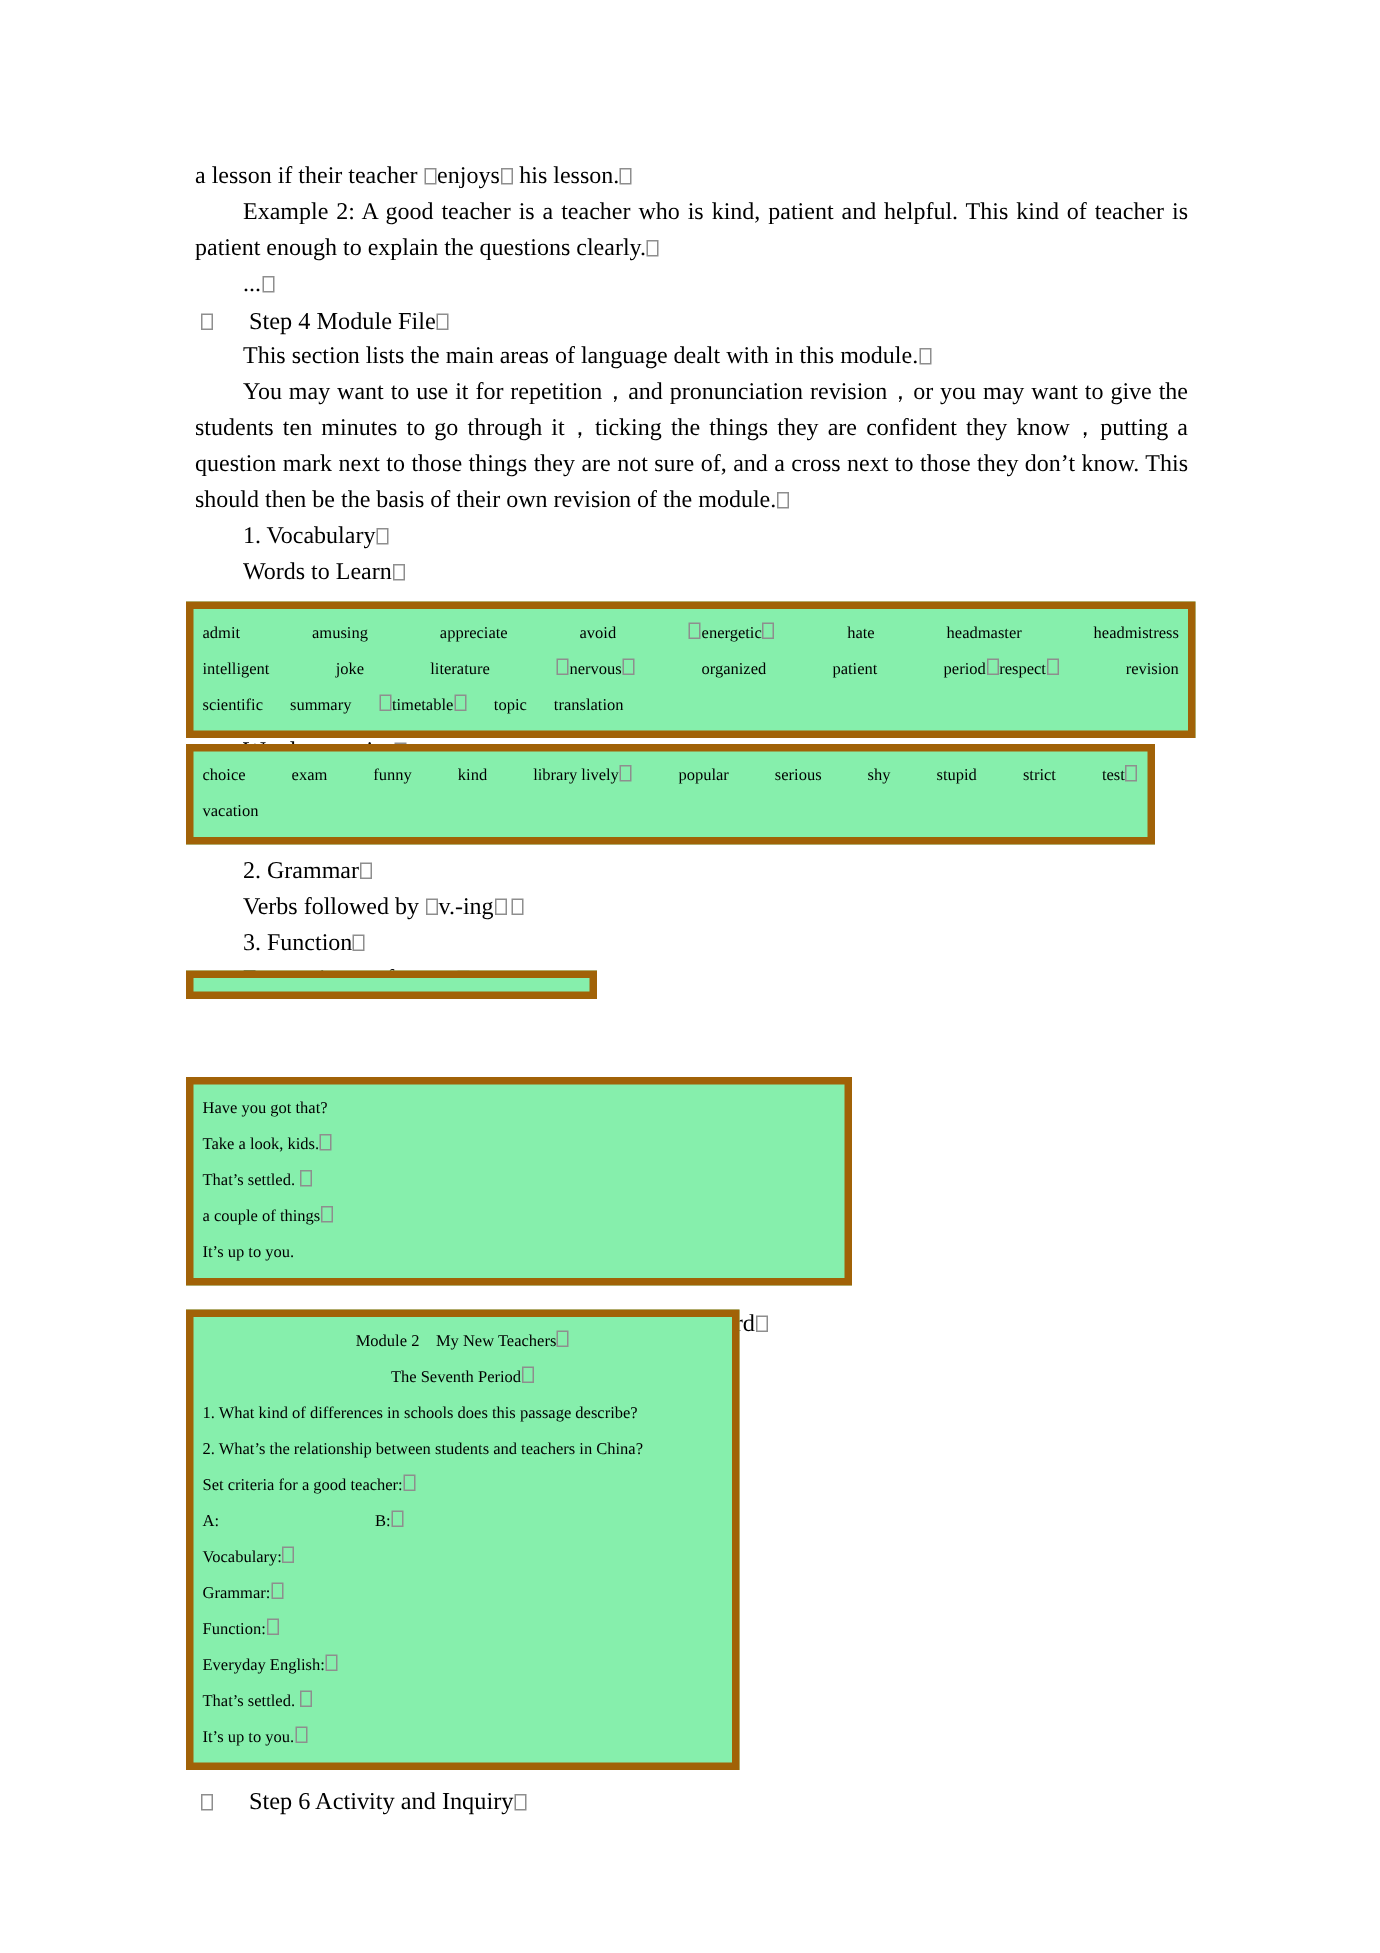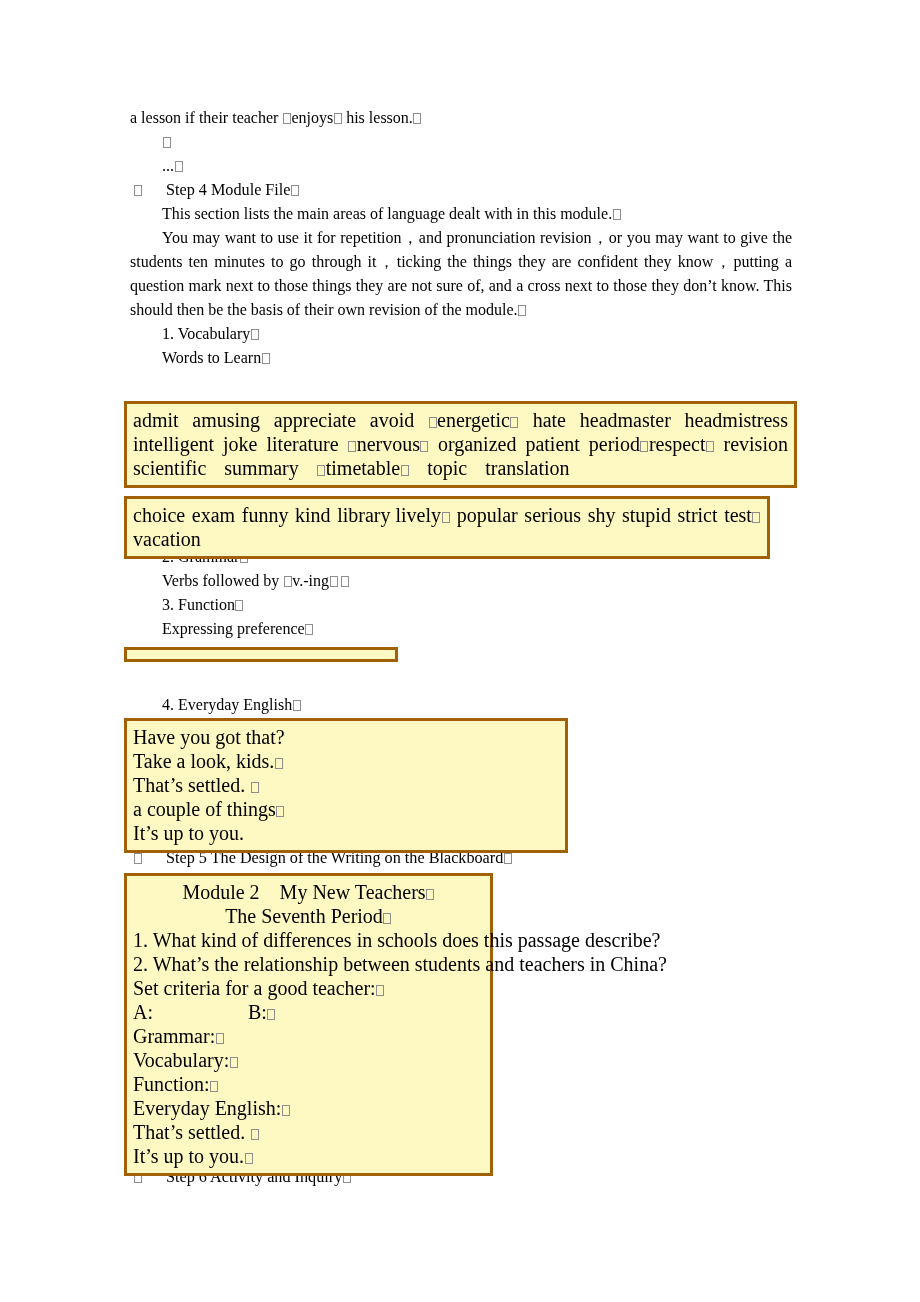--- a/index.html
+++ b/index.html
@@ -68,23 +68,23 @@
     vertical-align: -1px;
     box-sizing: border-box;
     margin: 0 0.5px;
   }
   .tofu.sp { margin-left: 3px; }
 
   
   .box {
     position: absolute;
     box-sizing: border-box;
-    border: 3px solid #a16207;
-    background: #fef9c3;
-    font-size: 20px;
+    border: 5px solid #a16207;
+    background: #86efac;
+    font-size: 11px;
     line-height: 24px;
   }
   .box .inner {
     padding: 4px 6px 5px 6px;
   }
   .box .row {
     white-space: nowrap;
   }
 
   
@@ -132,21 +132,21 @@
 </style>
 </head>
 <body>
 
 <div class="page">
 
   <div class="content">
 
     <p class="p nojust"><span>a lesson if their teacher </span><span class="tofu"></span><span>enjoys</span><span class="tofu"></span><span> his lesson.</span><span class="tofu"></span></p>
 
-    <p class="p indent"><span class="tofu"></span></p>
+    <p class="p indent"><span>Example 2: A good teacher is a teacher who is kind, patient and helpful. This kind of teacher is patient enough to explain the questions clearly.</span><span class="tofu"></span></p>
 
     <p class="p nojust indent"><span>...</span><span class="tofu"></span></p>
 
     <div class="step-row">
       <span class="marker"><span class="tofu"></span></span>
       <span class="step-label"><span>Step 4 Module File</span><span class="tofu"></span></span>
     </div>
 
     <p class="p nojust indent"><span>This section lists the main areas of language dealt with in this module.</span><span class="tofu"></span></p>
 
@@ -259,22 +259,22 @@
     <div class="inner">
       <div class="row ctr"><span>Module 2　My New Teachers</span><span class="tofu"></span></div>
       <div class="row ctr"><span>The Seventh Period</span><span class="tofu"></span></div>
       <div class="row"><span>1. What kind of differences in schools does this passage describe?</span></div>
       <div class="row"><span>2. What’s the relationship between students and teachers in China?</span></div>
       <div class="row"><span>Set criteria for a good teacher:</span><span class="tofu"></span></div>
       <div class="row bb-ab">
         <span class="a">A:</span>
         <span><span>B:</span><span class="tofu"></span></span>
       </div>
+      <div class="row"><span>Vocabulary:</span><span class="tofu"></span></div>
       <div class="row"><span>Grammar:</span><span class="tofu"></span></div>
-      <div class="row"><span>Vocabulary:</span><span class="tofu"></span></div>
       <div class="row"><span>Function:</span><span class="tofu"></span></div>
       <div class="row"><span>Everyday English:</span><span class="tofu"></span></div>
       <div class="row"><span>That’s settled. </span><span class="tofu"></span></div>
       <div class="row"><span>It’s up to you.</span><span class="tofu"></span></div>
     </div>
   </div>
 
 </div>
 
 </body></html>

